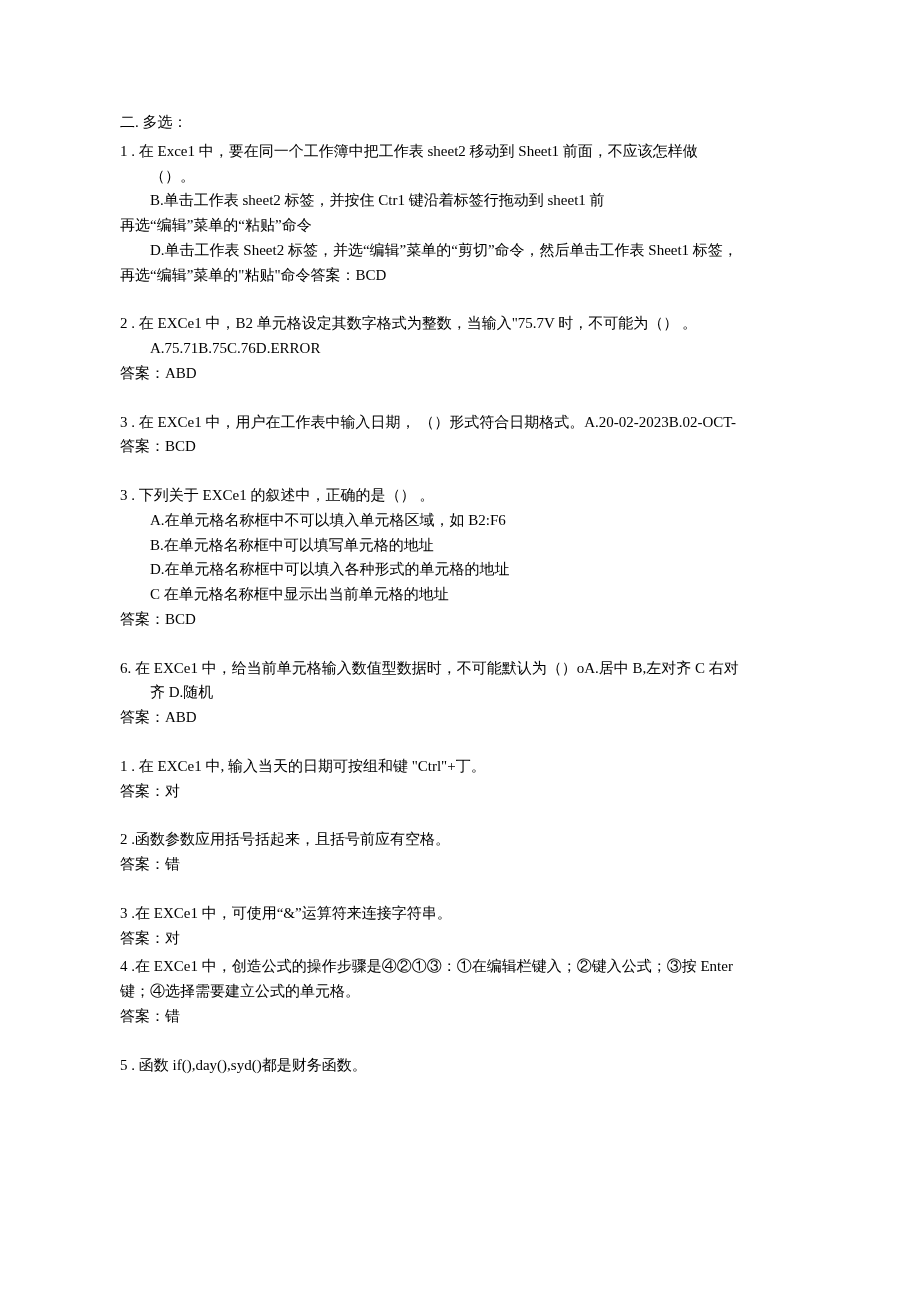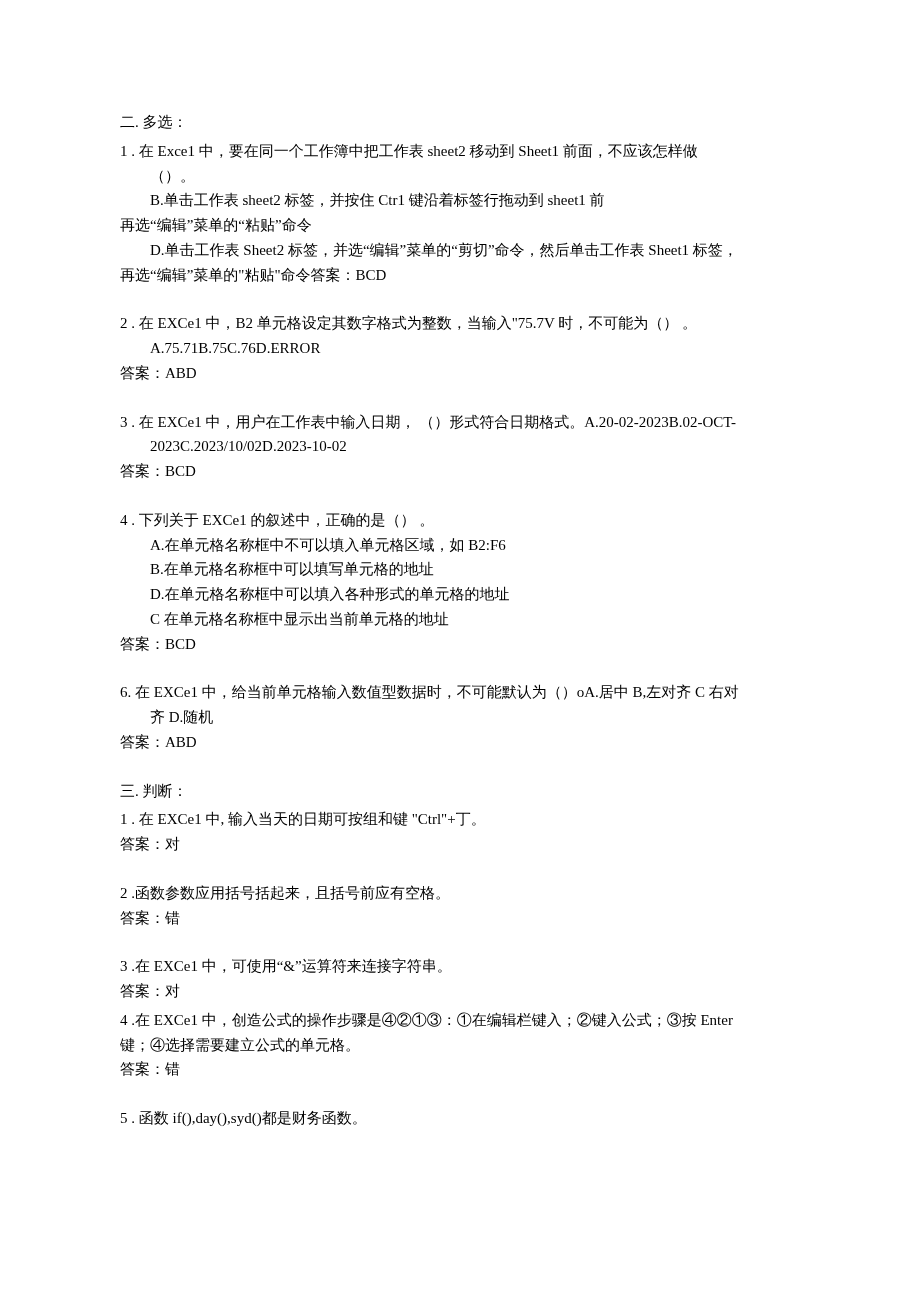--- a/index.html
+++ b/index.html
@@ -53,48 +53,44 @@
   <div class="block">
     <span class="line">2  . 在 EXCe1 中，B2 单元格设定其数字格式为整数，当输入"75.7V 时，不可能为（） 。</span>
     <span class="line indent">A.75.71B.75C.76D.ERROR</span>
     <span class="line">答案：ABD</span>
   </div>
 
   <div class="gap"></div>
 
   <div class="block">
     <span class="line">3 . 在 EXCe1 中，用户在工作表中输入日期， （）形式符合日期格式。A.20-02-2023B.02-OCT-</span>
-    <span class="line indent">2023C.2023/10/02D.2023-10-02</span>
     <span class="line">答案：BCD</span>
   </div>
 
   <div class="gap"></div>
 
   <div class="block">
-    <span class="line">4  . 下列关于 EXCe1 的叙述中，正确的是（） 。</span>
+    <span class="line">3  . 下列关于 EXCe1 的叙述中，正确的是（） 。</span>
     <span class="line indent">A.在单元格名称框中不可以填入单元格区域，如 B2:F6</span>
     <span class="line indent">B.在单元格名称框中可以填写单元格的地址</span>
     <span class="line indent">D.在单元格名称框中可以填入各种形式的单元格的地址</span>
     <span class="line indent">C 在单元格名称框中显示出当前单元格的地址</span>
     <span class="line">答案：BCD</span>
   </div>
 
   <div class="gap"></div>
 
   <div class="block">
     <span class="line">6. 在 EXCe1 中，给当前单元格输入数值型数据时，不可能默认为（）oA.居中 B,左对齐 C 右对</span>
     <span class="line indent">齐 D.随机</span>
     <span class="line">答案：ABD</span>
   </div>
 
   <div class="gap"></div>
 
-  <div class="block">
-    <span class="line">三. 判断：</span>
-  </div>
 
   <div class="block">
     <span class="line">1  . 在 EXCe1 中, 输入当天的日期可按组和键 "Ctrl"+丁。</span>
     <span class="line">答案：对</span>
   </div>
 
   <div class="gap"></div>
 
   <div class="block">
     <span class="line">2   .函数参数应用括号括起来，且括号前应有空格。</span>

